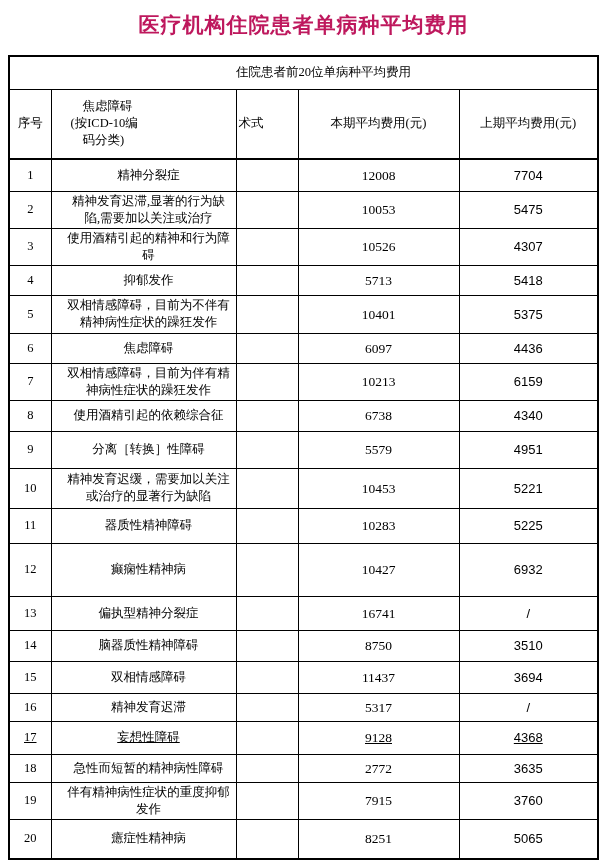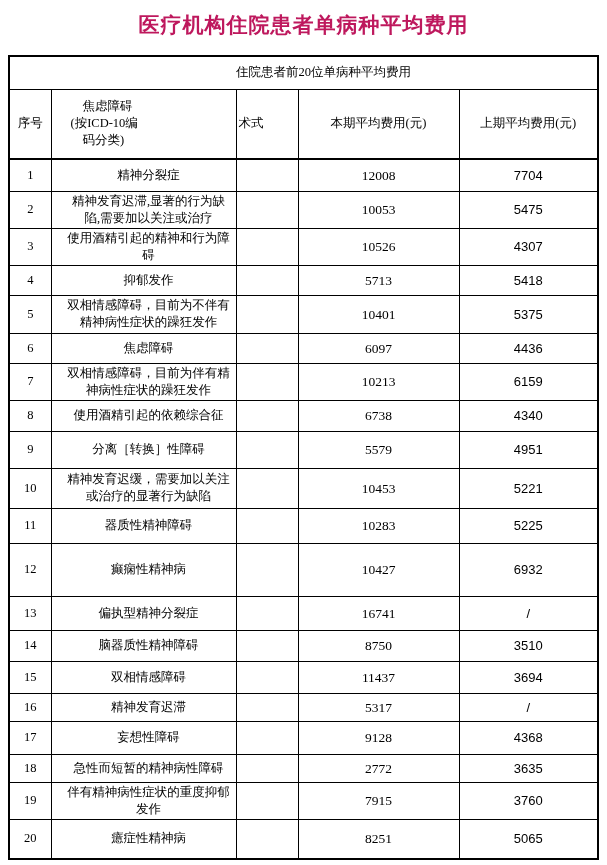--- a/index.html
+++ b/index.html
@@ -215,21 +215,21 @@
   </tr>
 
   <tr style="height: 28px;">
     <td class="c-no">16</td>
     <td class="c-disease">精神发育迟滞</td>
     <td class="c-proc"></td>
     <td class="c-cur">5317</td>
     <td class="c-prev">/</td>
   </tr>
 
-  <tr style="height: 33px;">
+  <tr style="height: 33px; text-decoration: underline;">
     <td class="c-no">17</td>
     <td class="c-disease">妄想性障碍</td>
     <td class="c-proc"></td>
     <td class="c-cur">9128</td>
     <td class="c-prev">4368</td>
   </tr>
 
   <tr style="height: 28px;">
     <td class="c-no">18</td>
     <td class="c-disease">急性而短暂的精神病性障碍</td>

